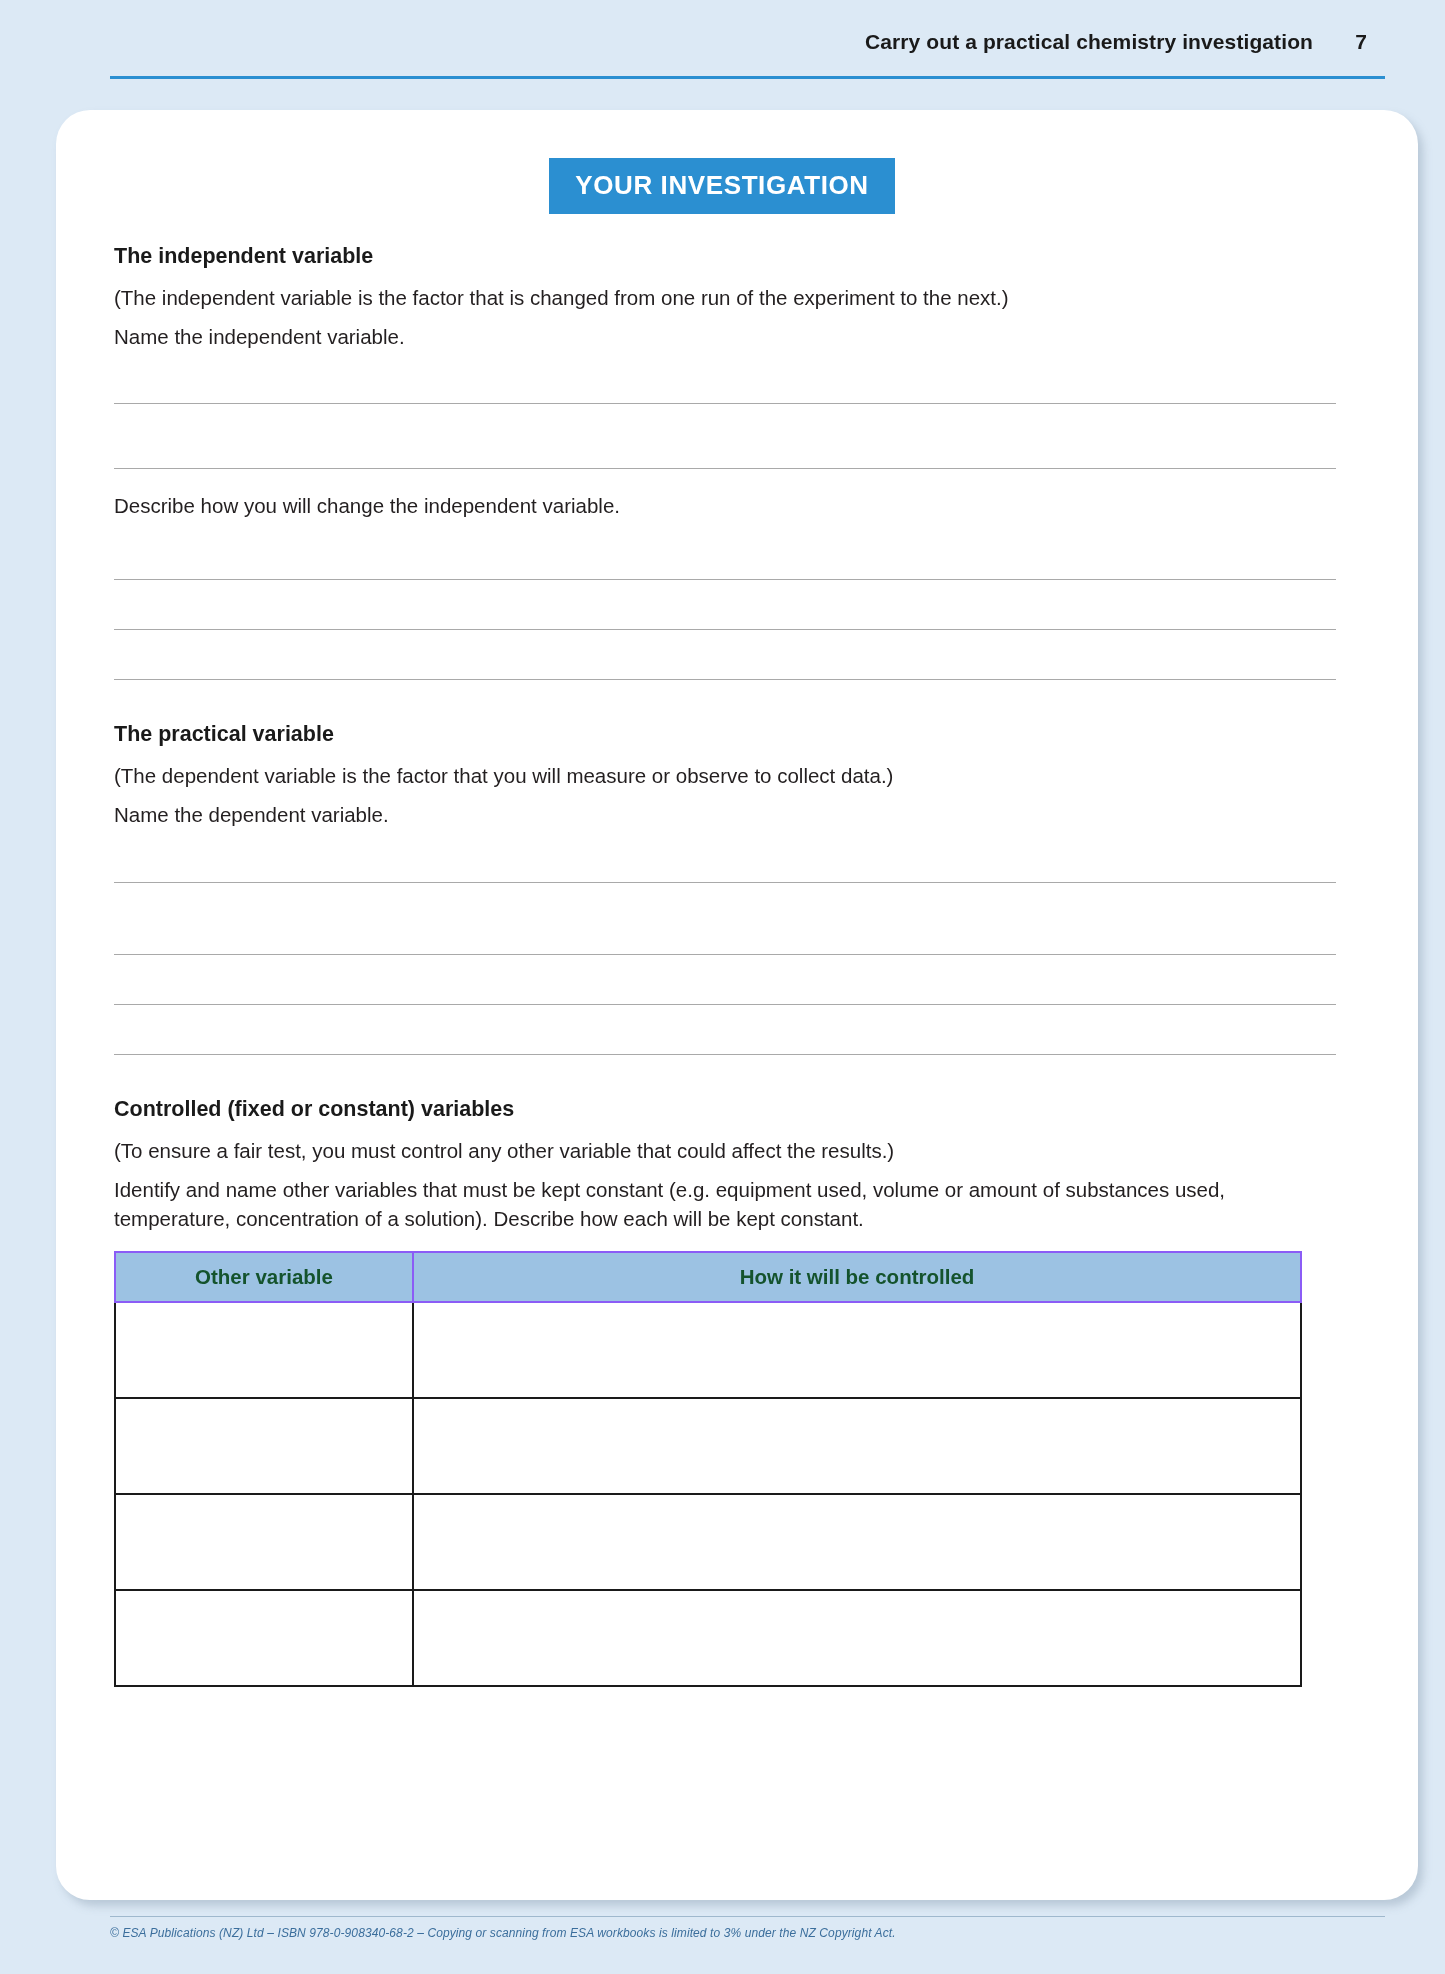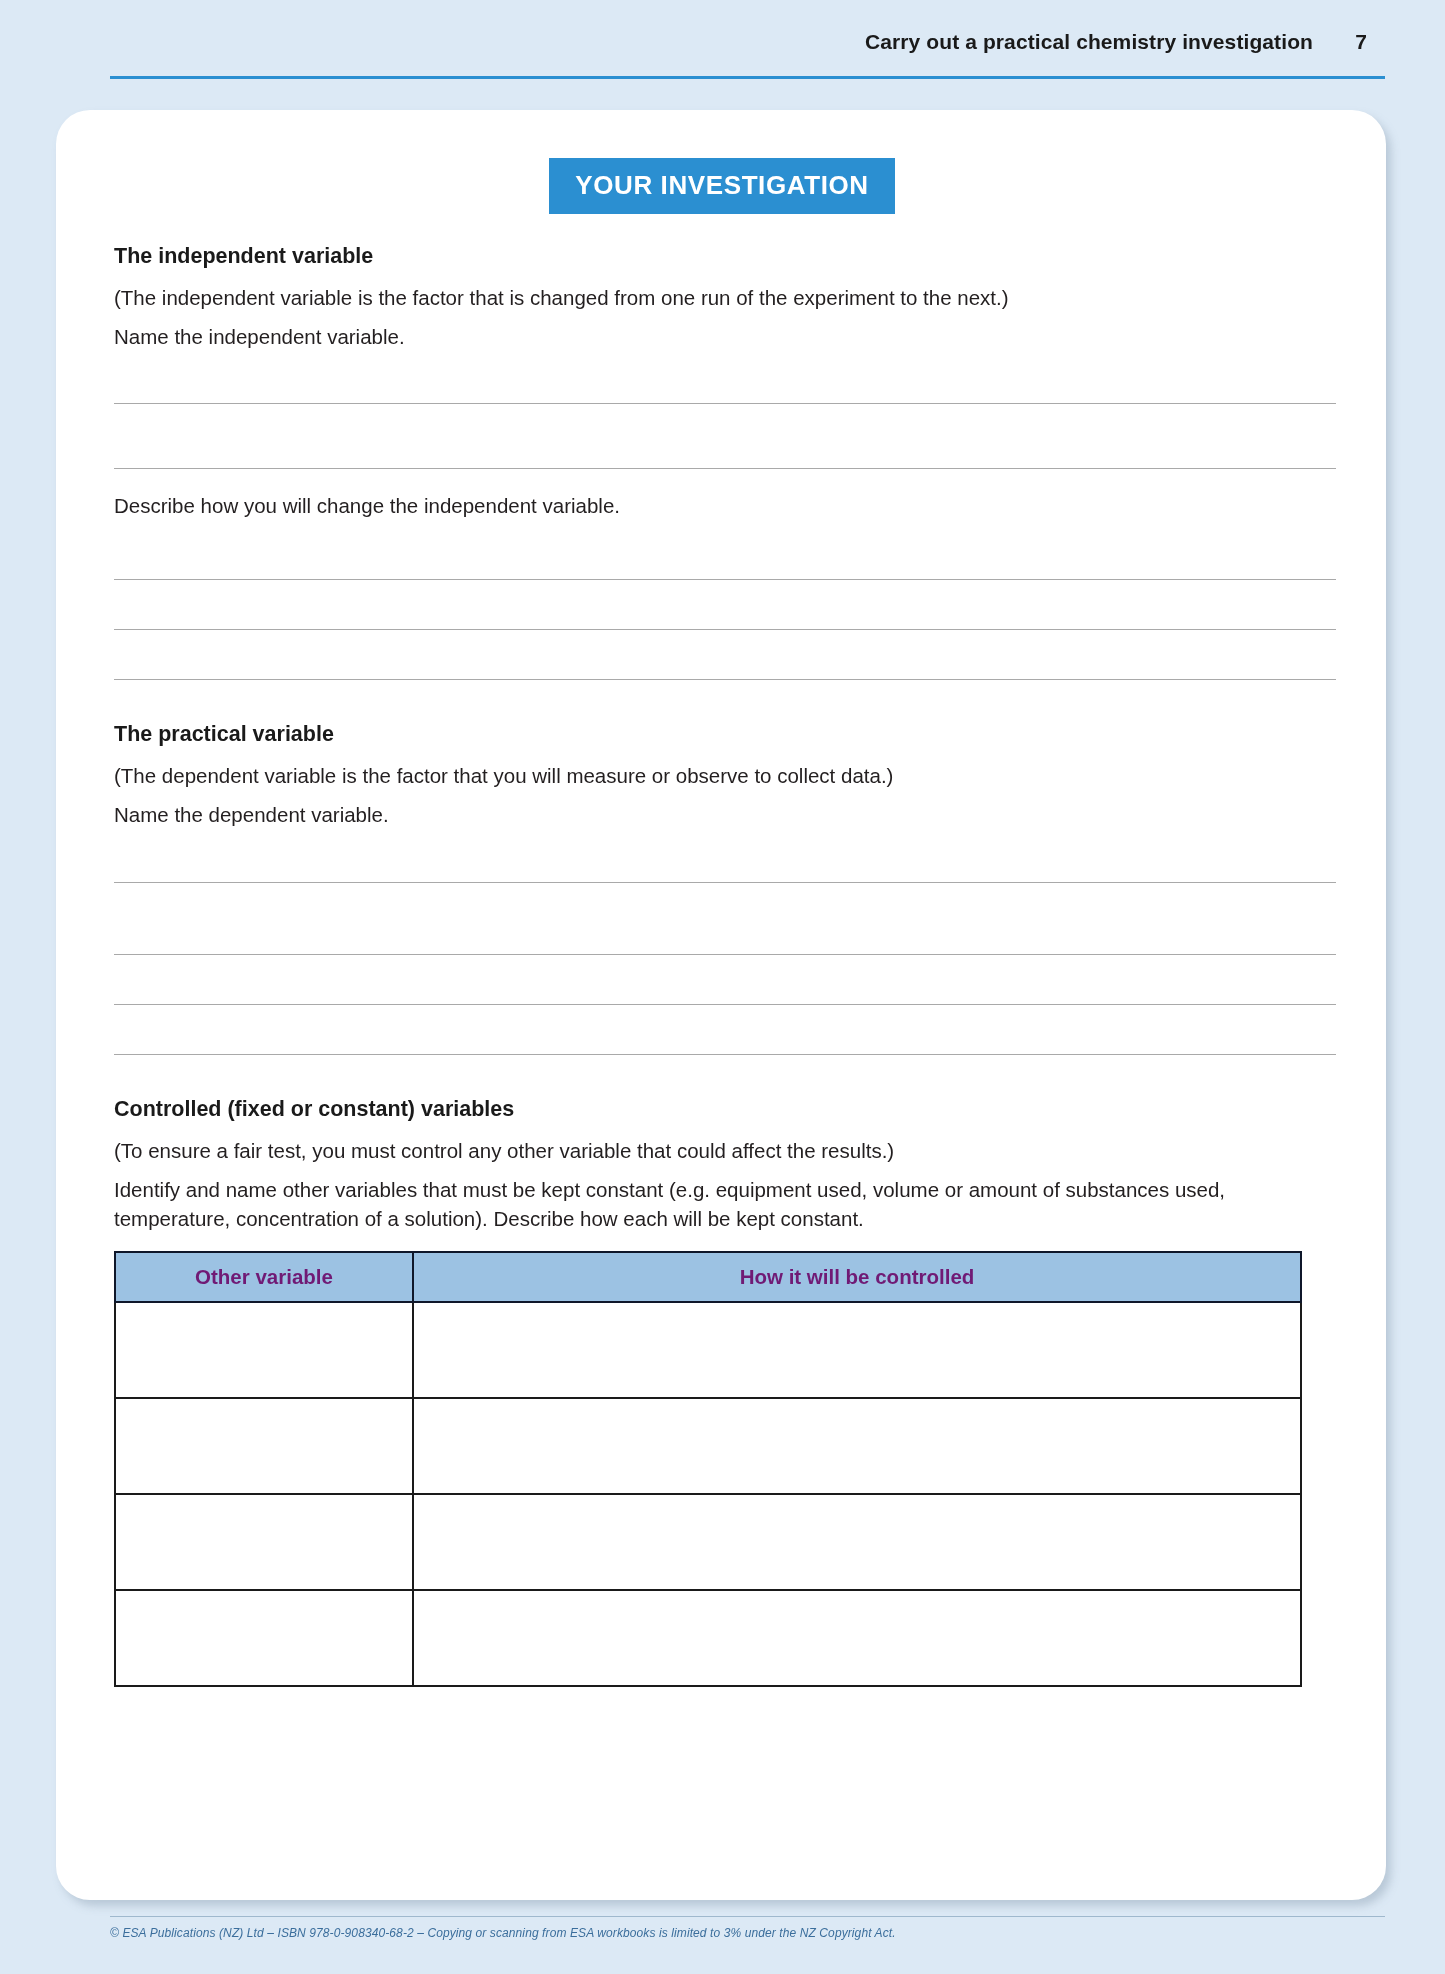--- a/index.html
+++ b/index.html
@@ -53,20 +53,21 @@
   
   .page-card {
     position: absolute;
     top: 110px;
     left: 56px;
     width: 1330px;
     height: 1790px;
     background: #ffffff;
     border-radius: 34px;
     box-shadow: 5px 6px 9px rgba(120,140,160,0.35);
+    padding-left: 32px;
   }
 
   .content {
     position: absolute;
     left: 55px;
     top: 30px;
     width: 1222px;
   }
 
   
@@ -113,24 +114,24 @@
 
   
   table.vars {
     border-collapse: collapse;
     margin: 18px 0 0 3px;
     width: 1186px;
     table-layout: fixed;
   }
   table.vars th {
     background: #9cc2e3;
-    border: 2px solid #0f172a;
+    border: 2px solid #8b5cf6;
     font-size: 20.5px;
     font-weight: bold;
-    color: #701a75;
+    color: #14532d;
     height: 46px;
     text-align: center;
   }
   table.vars td {
     border: 2px solid #1a1a1a;
     height: 92px;
     background: #ffffff;
   }
   .col-a { width: 298px; }
   .col-b { width: 888px; }

